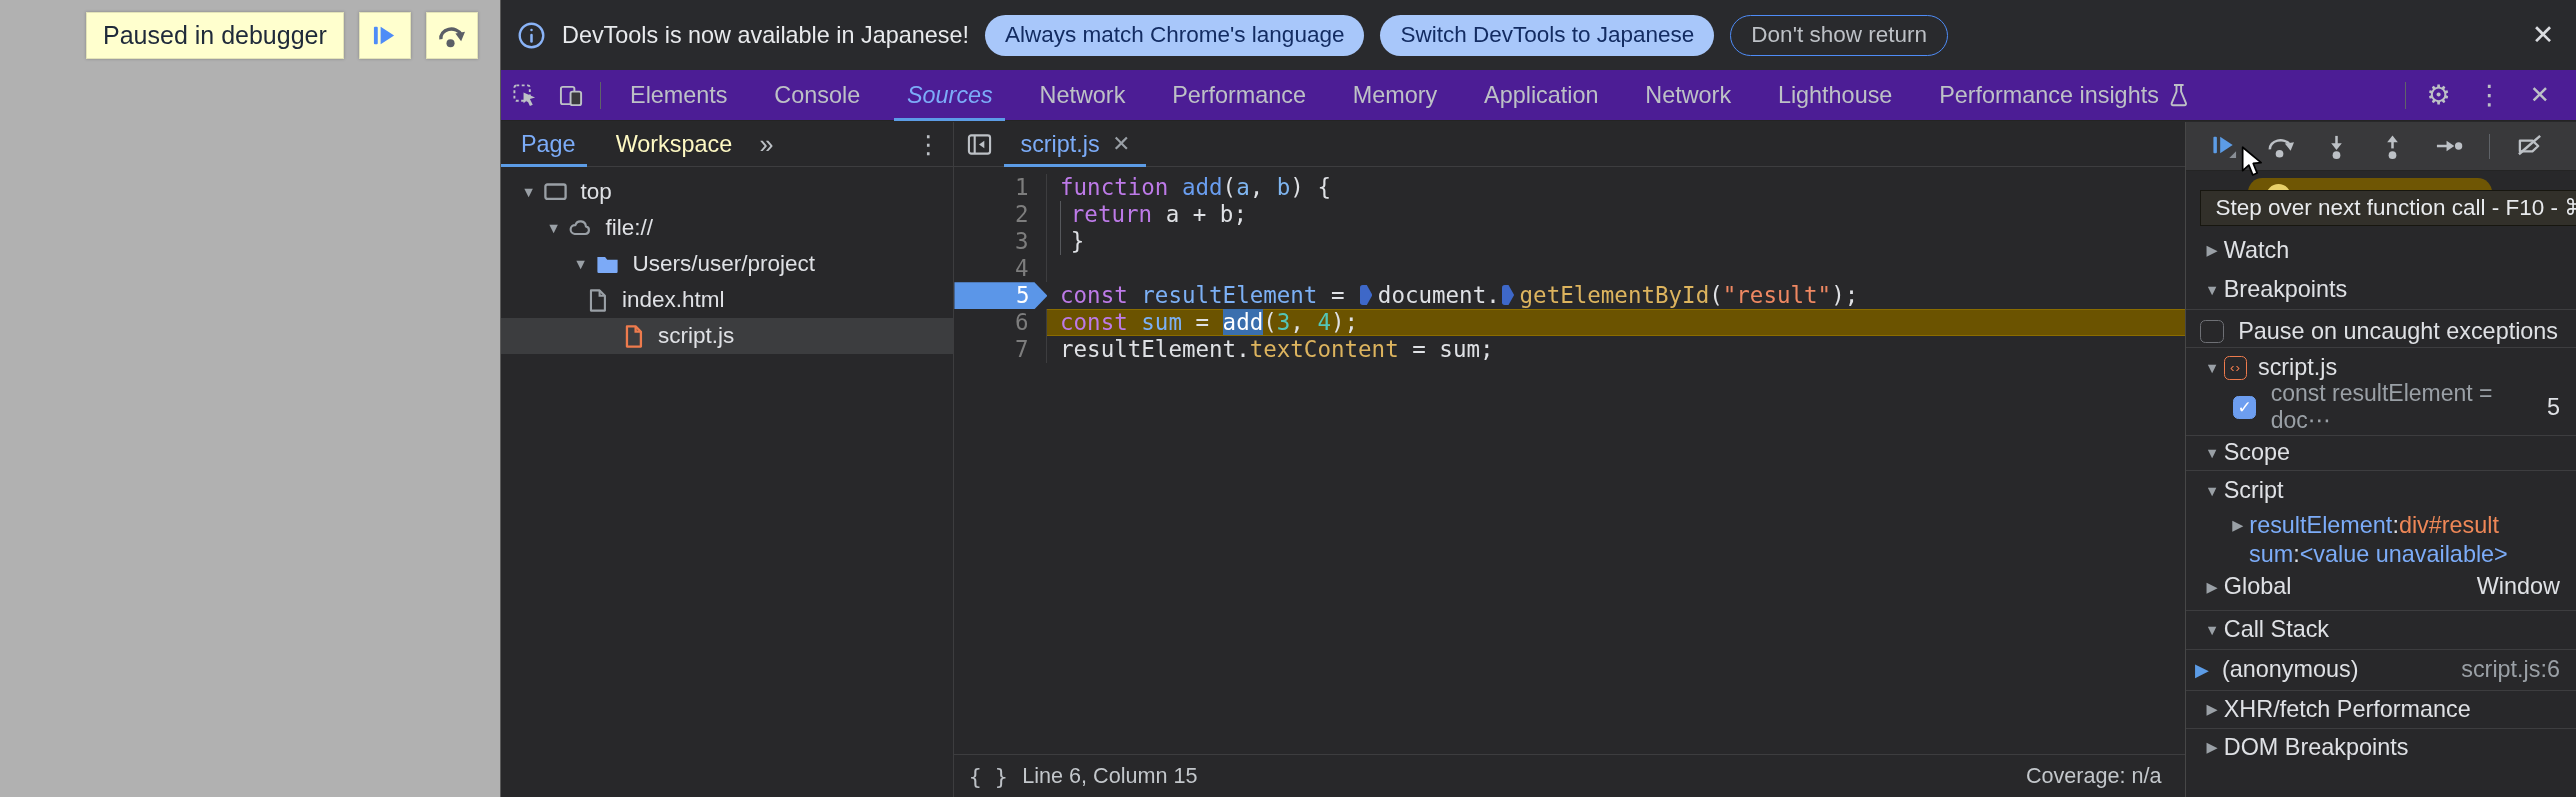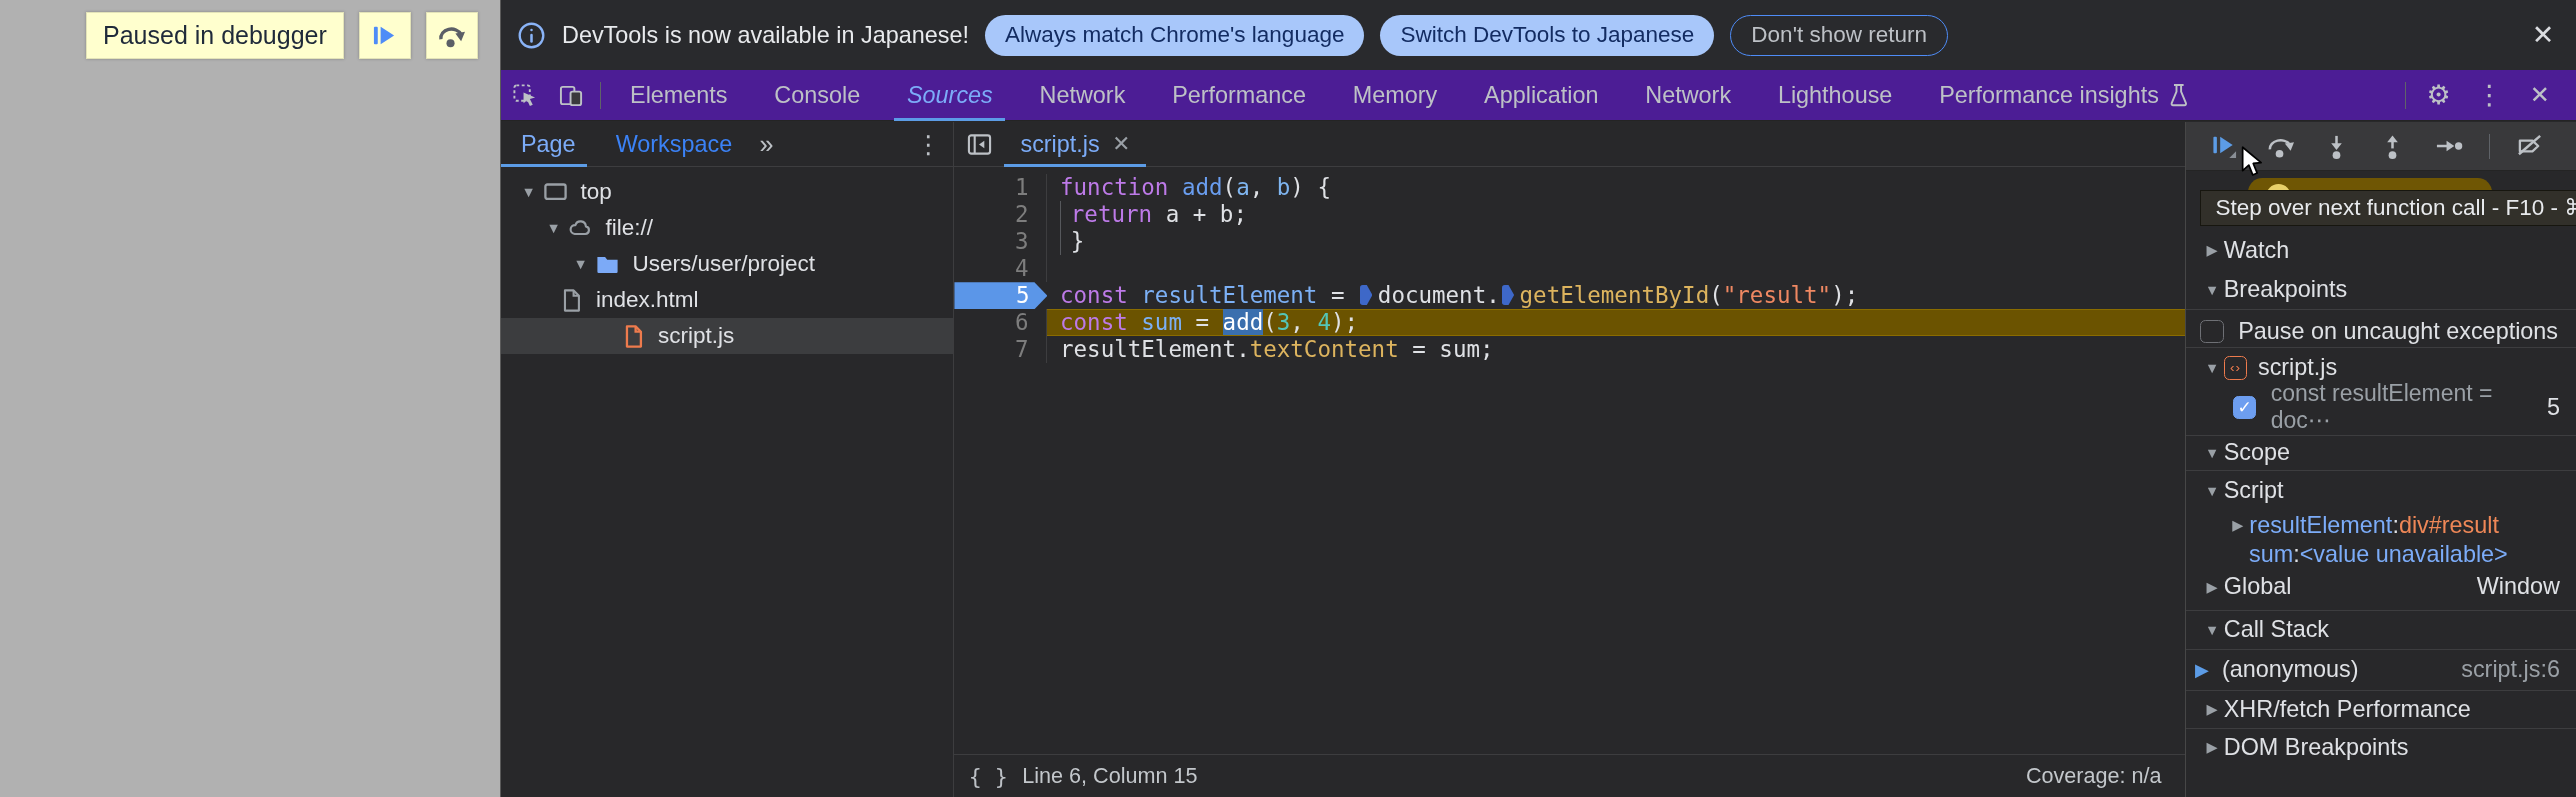--- a/index.html
+++ b/index.html
@@ -36,21 +36,21 @@
   .tab.active::after { content:""; position:absolute; left:10.8px; right:10.8px; bottom:0; height:2.7px; background:#5c9ce6; }
   .tabbar-right { margin-left:auto; display:flex; align-items:center; gap:3.6px; padding-right:12.6px; }
   .icon-txt { color:#bdc1c6; font-size:27px; line-height:1; }
 
   
   .content { position:absolute; top:122px; left:0; right:0; bottom:0; display:flex; }
 
   
   .navigator { width:465px; border-right:0.9px solid #3d3d3f; display:flex; flex-direction:column; }
   .nav-tabs { height:45px; display:flex; align-items:center; border-bottom:0.9px solid #3d3d3f; }
-  .nav-tab { padding:0 20px; height:45px; display:flex; align-items:center; font-size:23.4px; color:#3b82f6; position:relative; cursor:pointer; }
+  .nav-tab { padding:0 20px; height:45px; display:flex; align-items:center; font-size:23.4px; color:#fef9c3; position:relative; cursor:pointer; }
   .nav-tab.active { color:#7cacf8; }
   .nav-tab.active::after { content:""; position:absolute; left:0; right:9px; bottom:0; height:2.7px; background:#5c9ce6; }
   .nav-more { font-size:25px; color:#bdc1c6; padding:0 7.2px; cursor:pointer; }
   .nav-kebab { margin-left:auto; padding-right:12.6px; }
   .tree { padding-top:7.2px; }
   .trow { height:36px; display:flex; align-items:center; font-size:22.5px; color:#dfe1e5; cursor:pointer; }
   .trow.selected { background:#3c3d3f; }
   .caret { width:23.4px; text-align:center; color:#9aa0a6; font-size:14.4px; flex:none; }
   .ticon { width:31px; display:flex; justify-content:center; margin-right:9px; flex:none; }
 
@@ -233,21 +233,21 @@
         </div>
         <div class="trow" style="padding-left:68px">
           <span class="caret">▼</span>
           <span class="ticon">
             <svg width="25" height="23.4" viewBox="0 0 26 24">
               <path d="M2.5 5 h8 l2.2 2.8 h10.8 v12.7 a1.3 1.3 0 0 1-1.3 1.3 H3.8 a1.3 1.3 0 0 1-1.3-1.3 z" fill="#7caaf7"></path>
             </svg>
           </span>
           <span>Users/user/project</span>
         </div>
-        <div class="trow" style="padding-left:55px">
+        <div class="trow" style="padding-left:81px">
           <span class="ticon">
             <svg width="23.4" height="25" viewBox="0 0 24 26">
               <path d="M5 2.5 h9 l5.5 5.5 v15.5 h-14.5 z" stroke="#9aa0a6" stroke-width="2.2" fill="none" stroke-linejoin="round"></path>
               <path d="M14 2.5 v5.5 h5.5" stroke="#9aa0a6" stroke-width="2.2" fill="none"></path>
             </svg>
           </span>
           <span>index.html</span>
         </div>
         <div class="trow selected" style="padding-left:117px">
           <span class="ticon">

